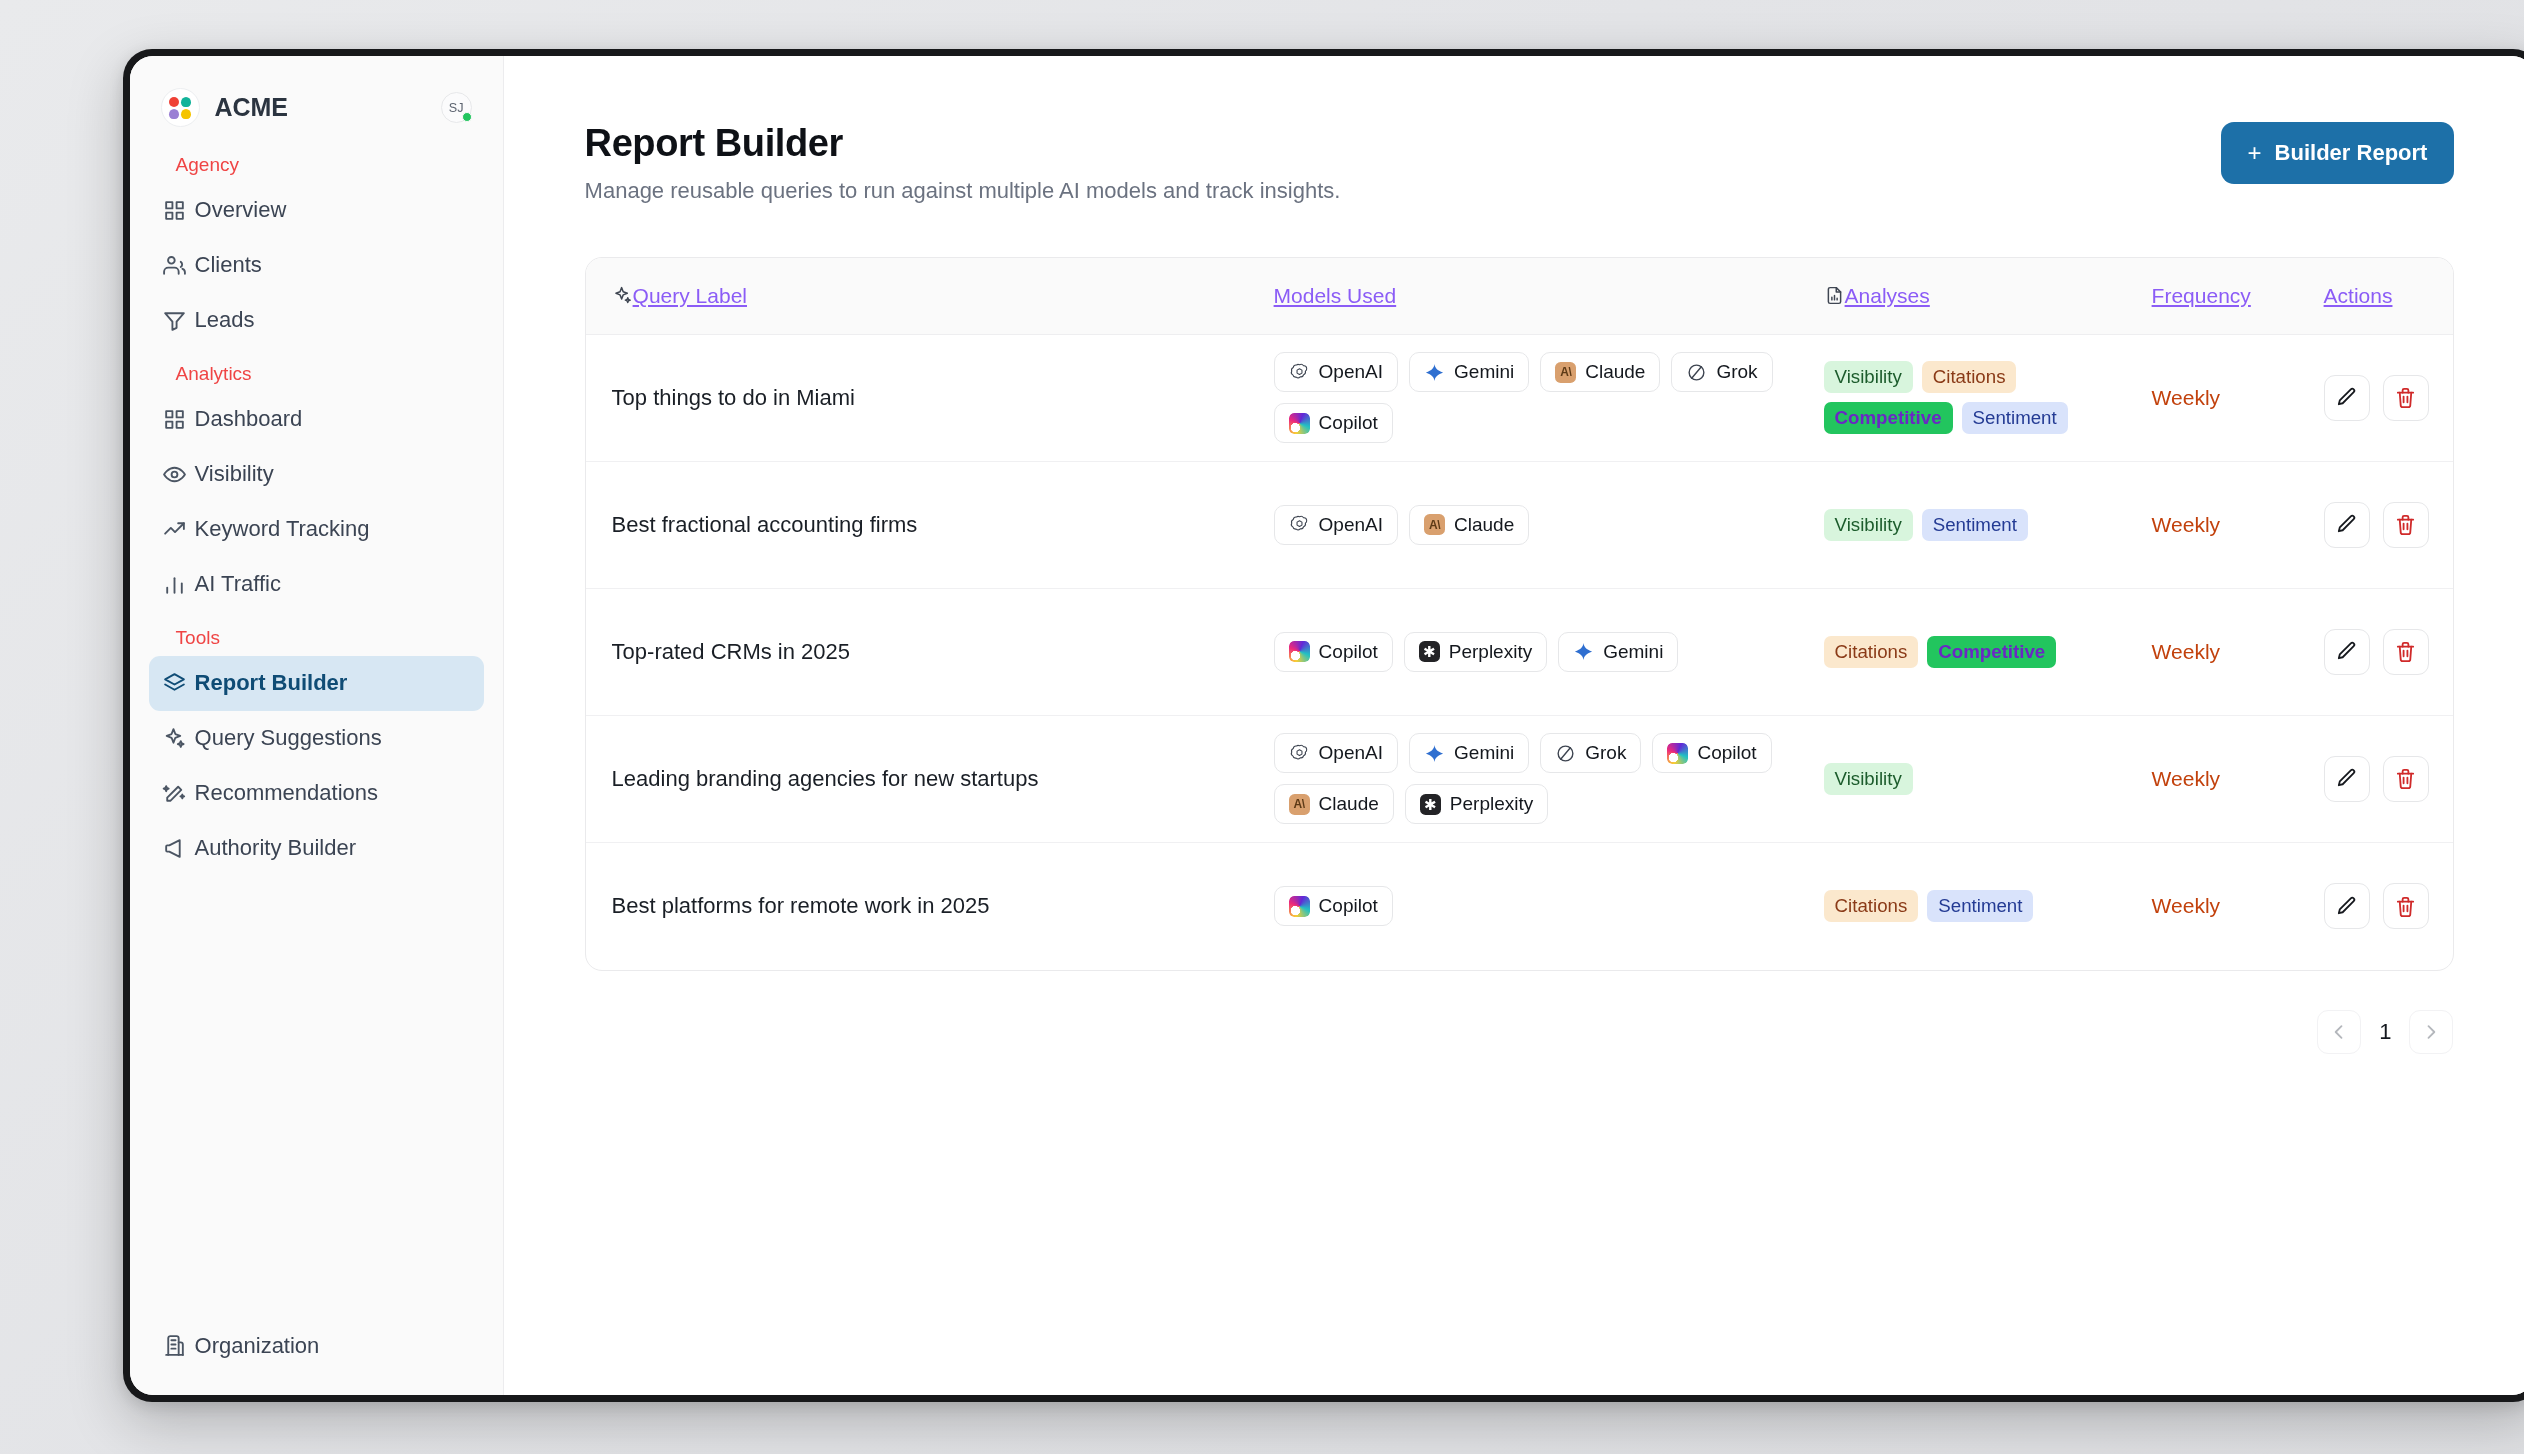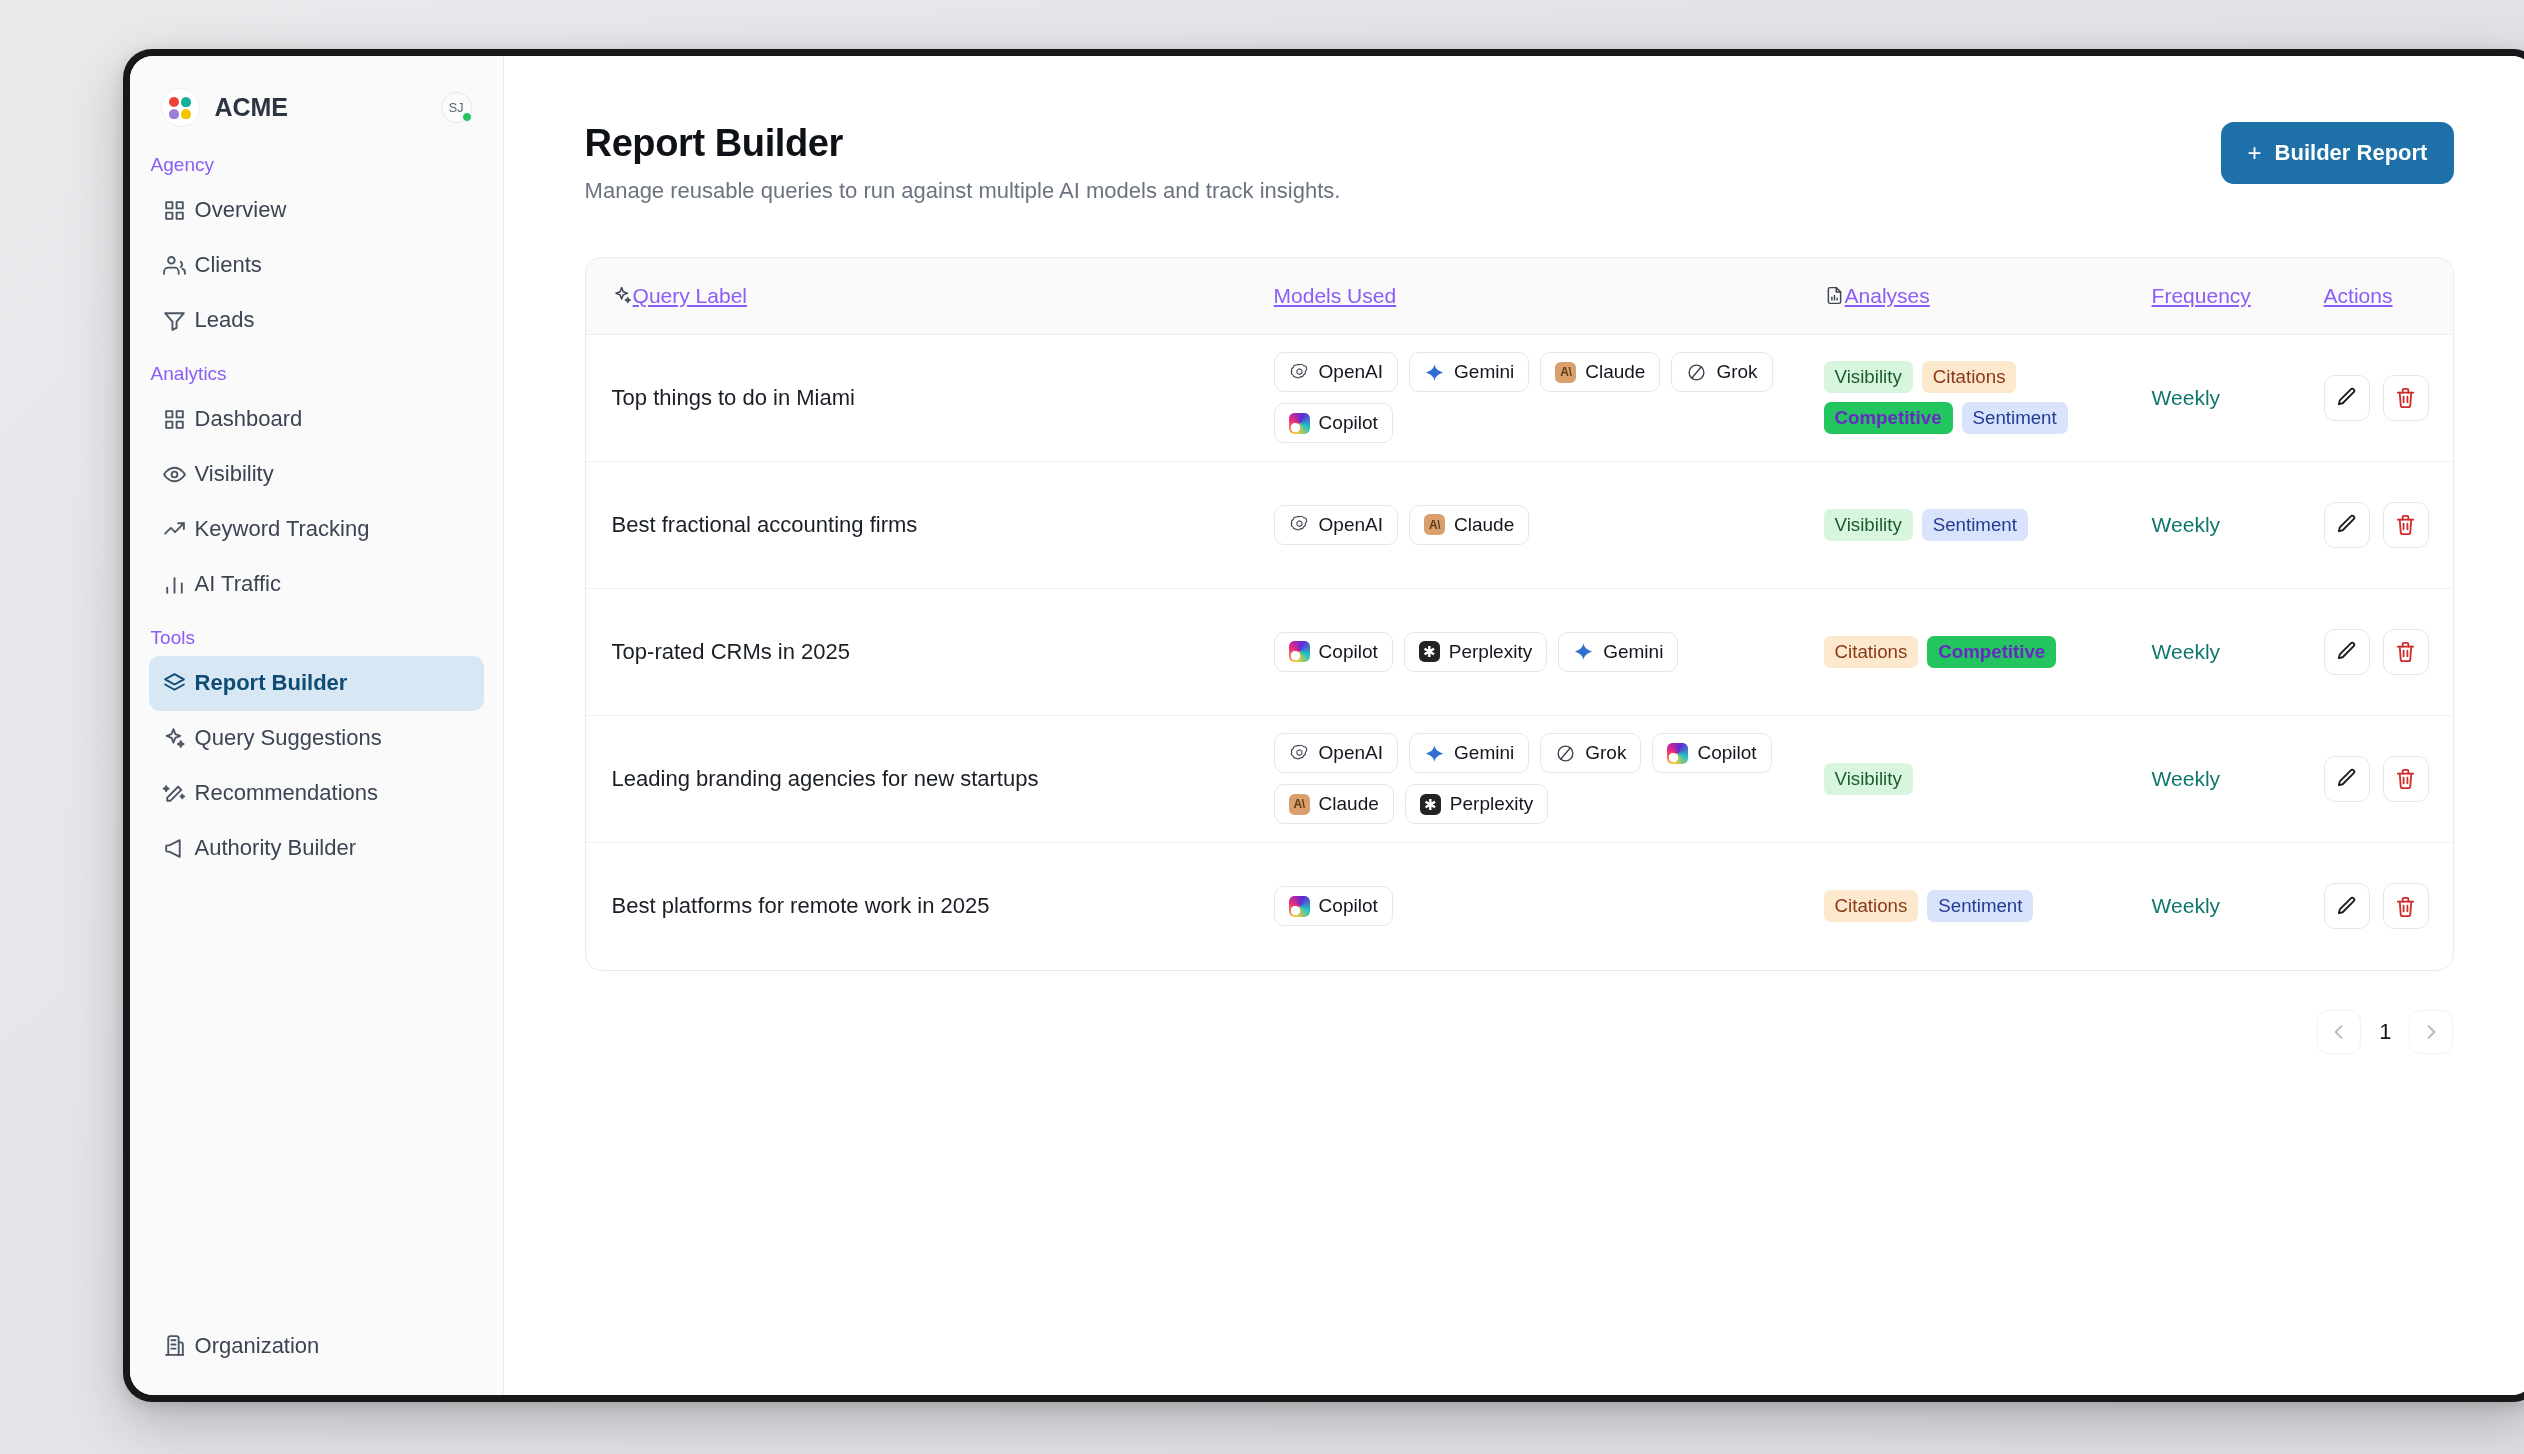--- a/index.html
+++ b/index.html
@@ -104,22 +104,22 @@
     position: absolute;
     right: -1px; bottom: 0px;
     width: 10px; height: 10px;
     border-radius: 50%;
     background: #22c55e;
     border: 1.5px solid #fafafa;
   }
 
   .nav-section-label {
     font-size: 19px;
-    color: #8b5cf6;
-    padding: 0 21px;
+    color: #ef4444;
+    padding: 0 46px;
     margin: 15px 0 7px 0;
     font-weight: 400;
   }
   .nav-section-label.first { margin-top: 0; }
 
   .nav-list { display: flex; flex-direction: column; padding: 0 19px; }
 
   .nav-item {
     display: flex;
     align-items: center;
@@ -291,21 +291,21 @@
     border-radius: 7px;
     padding: 5px 11px;
     font-size: 18.7px;
     white-space: nowrap;
   }
   .tag-visibility  { background:#d8f5dd; color:#1c5c2c; }
   .tag-citations   { background:#fbe8cd; color:#8a3a17; }
   .tag-competitive { background:#22c55e; color:#6a28c4;font-weight:bold; }
   .tag-sentiment   { background:#d9e3fb; color:#243b94; }
 
-  .cell-freq { font-size: 21px; color: #0f766e; }
+  .cell-freq { font-size: 21px; color: #c2410c; }
 
   .cell-actions { display: flex; gap: 13px; }
   .icon-btn {
     width: 46px; height: 46px;
     border: 1.5px solid #e6e7e9;
     border-radius: 11px;
     background: #ffffff;
     display: flex; align-items: center; justify-content: center;
     cursor: pointer;
   }

